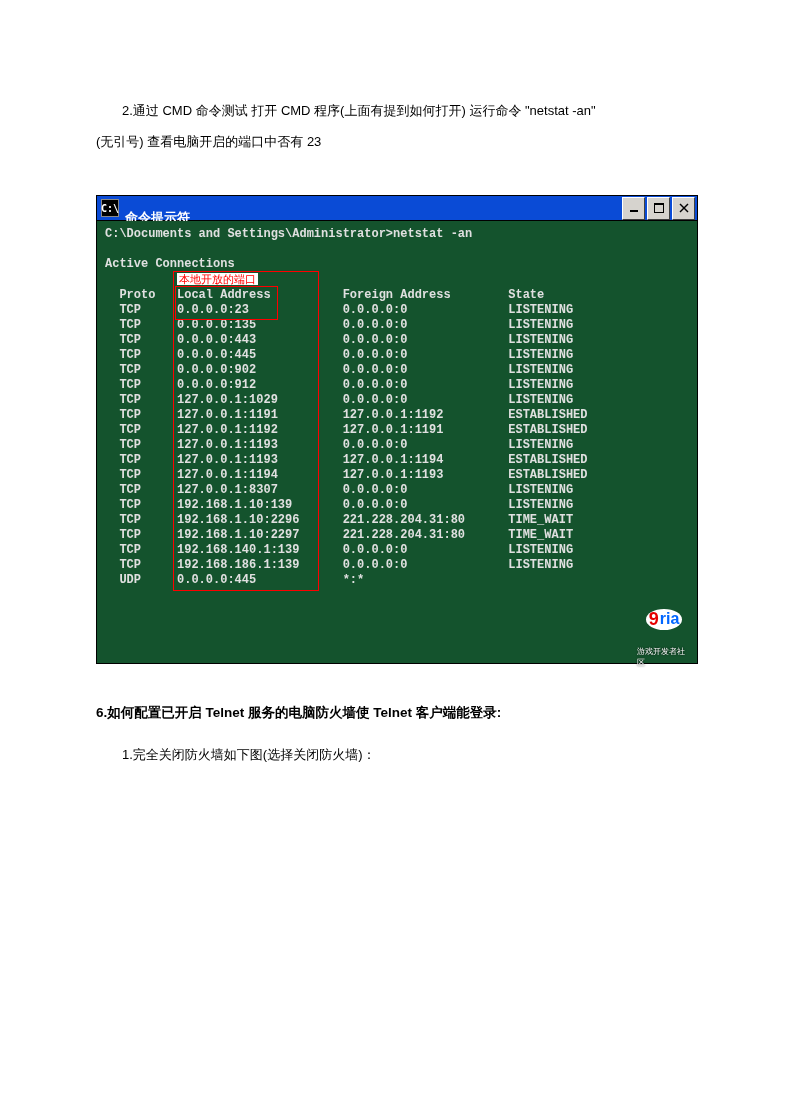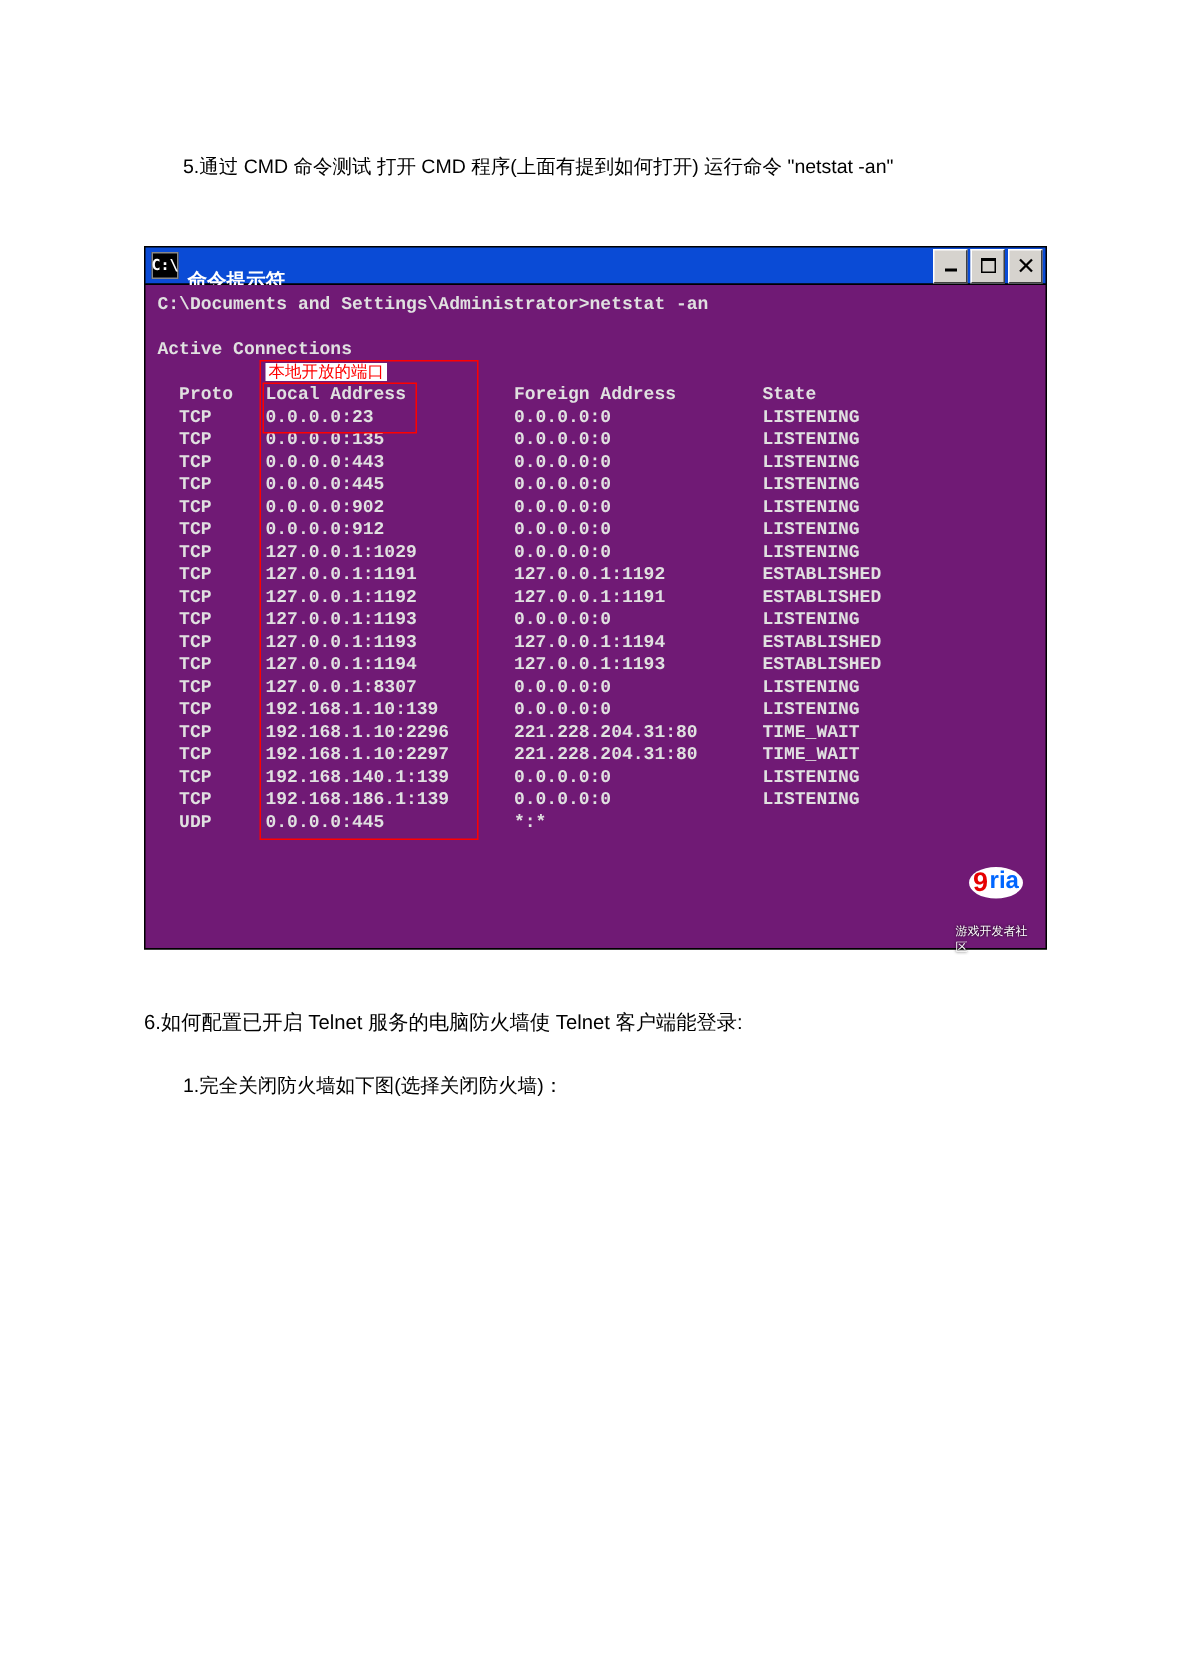--- a/index.html
+++ b/index.html
@@ -60,21 +60,21 @@
     background: #d6d3ce;
     border: 1px solid #fff;
     border-right-color: #404040;
     border-bottom-color: #404040;
     display: flex;
     align-items: center;
     justify-content: center;
   }
   .win-btn svg { display:block; }
   .terminal {
-    background: #701a75;
+    background: #14532d;
     color: #e0e0e0;
     font-family: "Courier New", monospace;
     font-size: 12px;
     line-height: 15px;
     padding: 6px 8px 6px 8px;
     white-space: pre;
     font-weight: bold;
     position: relative;
     min-height: 430px;
   }
@@ -111,37 +111,38 @@
     display: flex;
     align-items: center;
     justify-content: center;
     font-weight: bold;
     font-family: Arial, sans-serif;
   }
   .watermark .nine { color: #e60000; font-size: 18px; }
   .watermark .ria { color: #0066ff; font-size: 16px; margin-left:1px;text-align:right; }
   .watermark .sub { color:#fff; font-size:8px; margin-top:16px; text-shadow:0 0 2px #000; }
   .section-heading {
-    font-weight: normal;
+    font-weight: bold;
     margin-top: 40px;
     font-size: 13.5px;
   }
   .sub-para {
     margin-top: 24px;
     font-size: 13px;
     text-indent: 2em;
   }
 </style>
 </head>
 <body>
 
 <div class="content">
 
   <div class="para">
-    <span class="indent" style="display:block">5.通过 CMD 命令测试 打开 CMD 程序(上面有提到如何打开)  运行命令  "netstat -an"</span>
+    <span class="indent" style="display:block">2.通过 CMD 命令测试 打开 CMD 程序(上面有提到如何打开)  运行命令  "netstat -an"</span>
+    <span style="display:block">(无引号)  查看电脑开启的端口中否有 23</span>
   </div>
 
   <div class="cmd-window">
     <div class="titlebar">
       <span class="title-icon">C:\</span>
       <span class="title-text">命令提示符</span>
       <div class="win-btns">
         <div class="win-btn">
           <svg width="10" height="10">
               <rect x="1" y="7" width="8" height="2" fill="#000"></rect>

